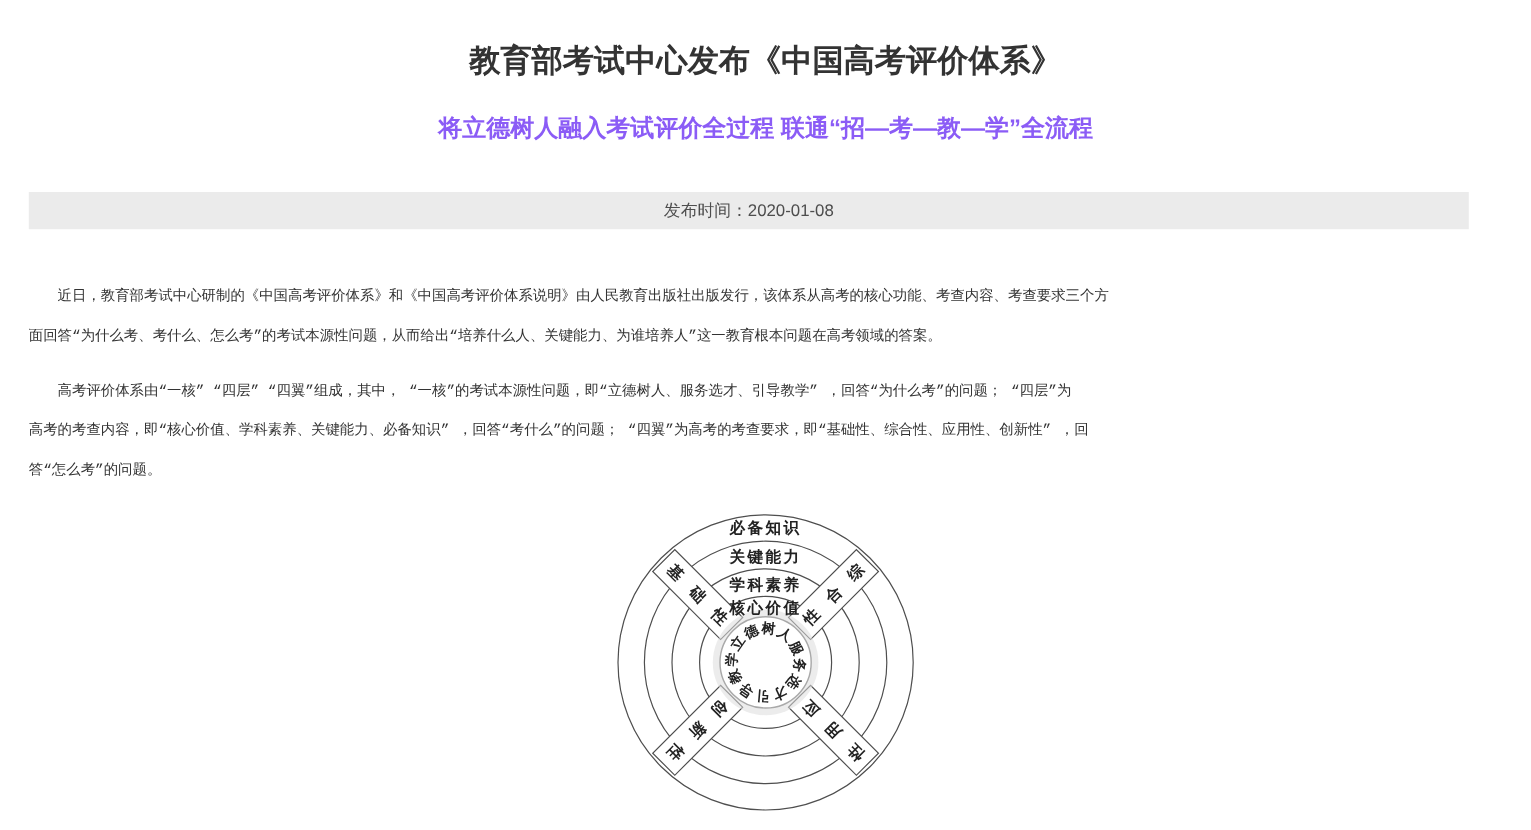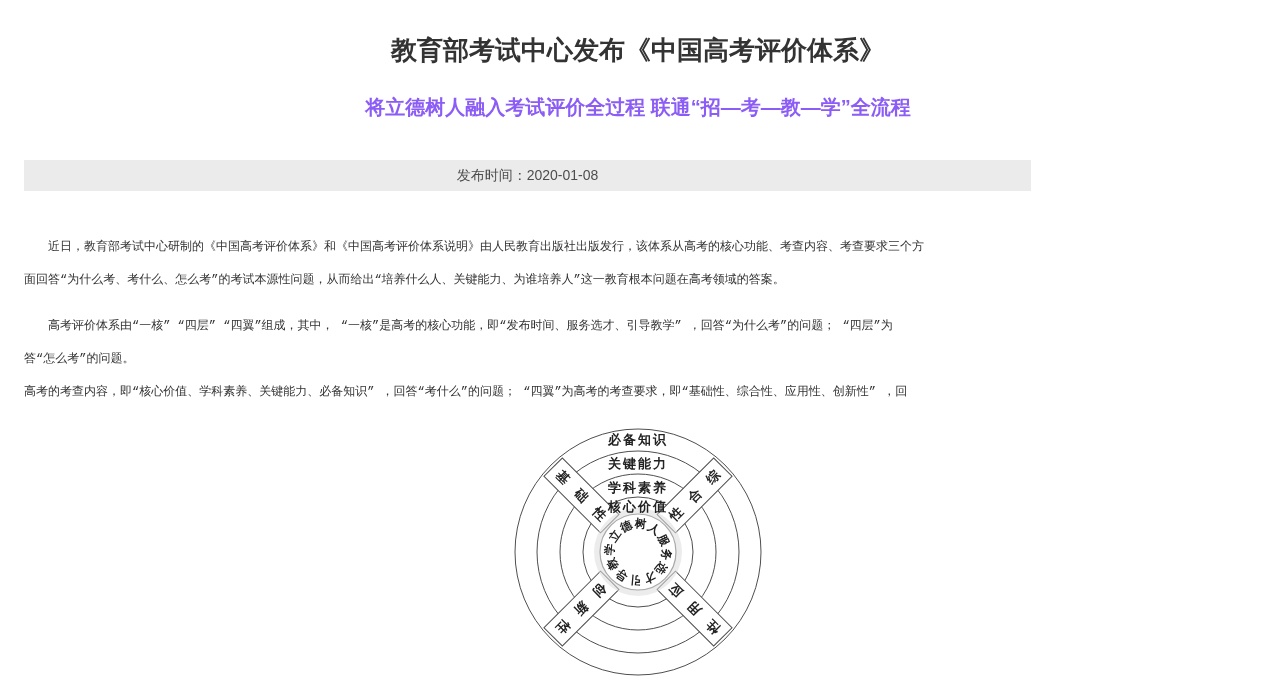--- a/index.html
+++ b/index.html
@@ -9,21 +9,21 @@
   }
   .page-title{
     margin:34px 0 17px;text-align:center;font-size:26px;line-height:32px;
     font-weight:bold;color:#333333;
   }
   .page-subtitle{
     margin:28px 0 0;text-align:center;font-size:20px;line-height:26px;
     font-weight:bold;color:#8b5cf6;
   }
   .date-bar{
-    margin:40px 0 0 24px;width:1007px;height:31px;background:#ebebeb;
+    margin:40px 0 0 24px;width:1200px;height:31px;background:#ebebeb;
     text-align:center;line-height:31px;font-size:14px;color:#4d4d4d;
   }
   .article{margin:40px 24px 0;font-size:12px;font-family:Liberation Mono, monospace;}
   .para{margin:0 0 13px;}
   .para-line{line-height:33px;white-space:nowrap;}
   .para-line.indent{text-indent:2em;}
   .diagram-wrap{margin-top:11px;text-align:center;}
   .diagram-wrap svg{display:inline-block;}
 </style>
 </head>
@@ -38,23 +38,23 @@
   <div class="date-bar">
     <span>发布时间：2020-01-08</span>
   </div>
 
   <div class="article">
     <div class="para">
       <div class="para-line indent">近日，教育部考试中心研制的《中国高考评价体系》和《中国高考评价体系说明》由人民教育出版社出版发行，该体系从高考的核心功能、考查内容、考查要求三个方</div>
       <div class="para-line">面回答“为什么考、考什么、怎么考”的考试本源性问题，从而给出“培养什么人、关键能力、为谁培养人”这一教育根本问题在高考领域的答案。</div>
     </div>
     <div class="para">
-      <div class="para-line indent">高考评价体系由“一核” “四层” “四翼”组成，其中， “一核”是高考的核心功能，即“发布时间、服务选才、引导教学” ，回答“为什么考”的问题； “四层”为</div>
+      <div class="para-line indent">高考评价体系由“一核” “四层” “四翼”组成，其中， “一核”的考试本源性问题，即“立德树人、服务选才、引导教学” ，回答“为什么考”的问题； “四层”为</div>
+      <div class="para-line">高考的考查内容，即“核心价值、学科素养、关键能力、必备知识” ，回答“考什么”的问题； “四翼”为高考的考查要求，即“基础性、综合性、应用性、创新性” ，回</div>
       <div class="para-line">答“怎么考”的问题。</div>
-      <div class="para-line">高考的考查内容，即“核心价值、学科素养、关键能力、必备知识” ，回答“考什么”的问题； “四翼”为高考的考查要求，即“基础性、综合性、应用性、创新性” ，回</div>
     </div>
   </div>
 
   <div class="diagram-wrap">
     <svg width="260" height="260" viewBox="0 0 260 260">
 
       <g fill="none" stroke="#4f4f4f" stroke-width="1">
         <circle cx="130" cy="130" r="123"></circle>
         <circle cx="130" cy="130" r="101"></circle>
         <circle cx="130" cy="130" r="78"></circle>

